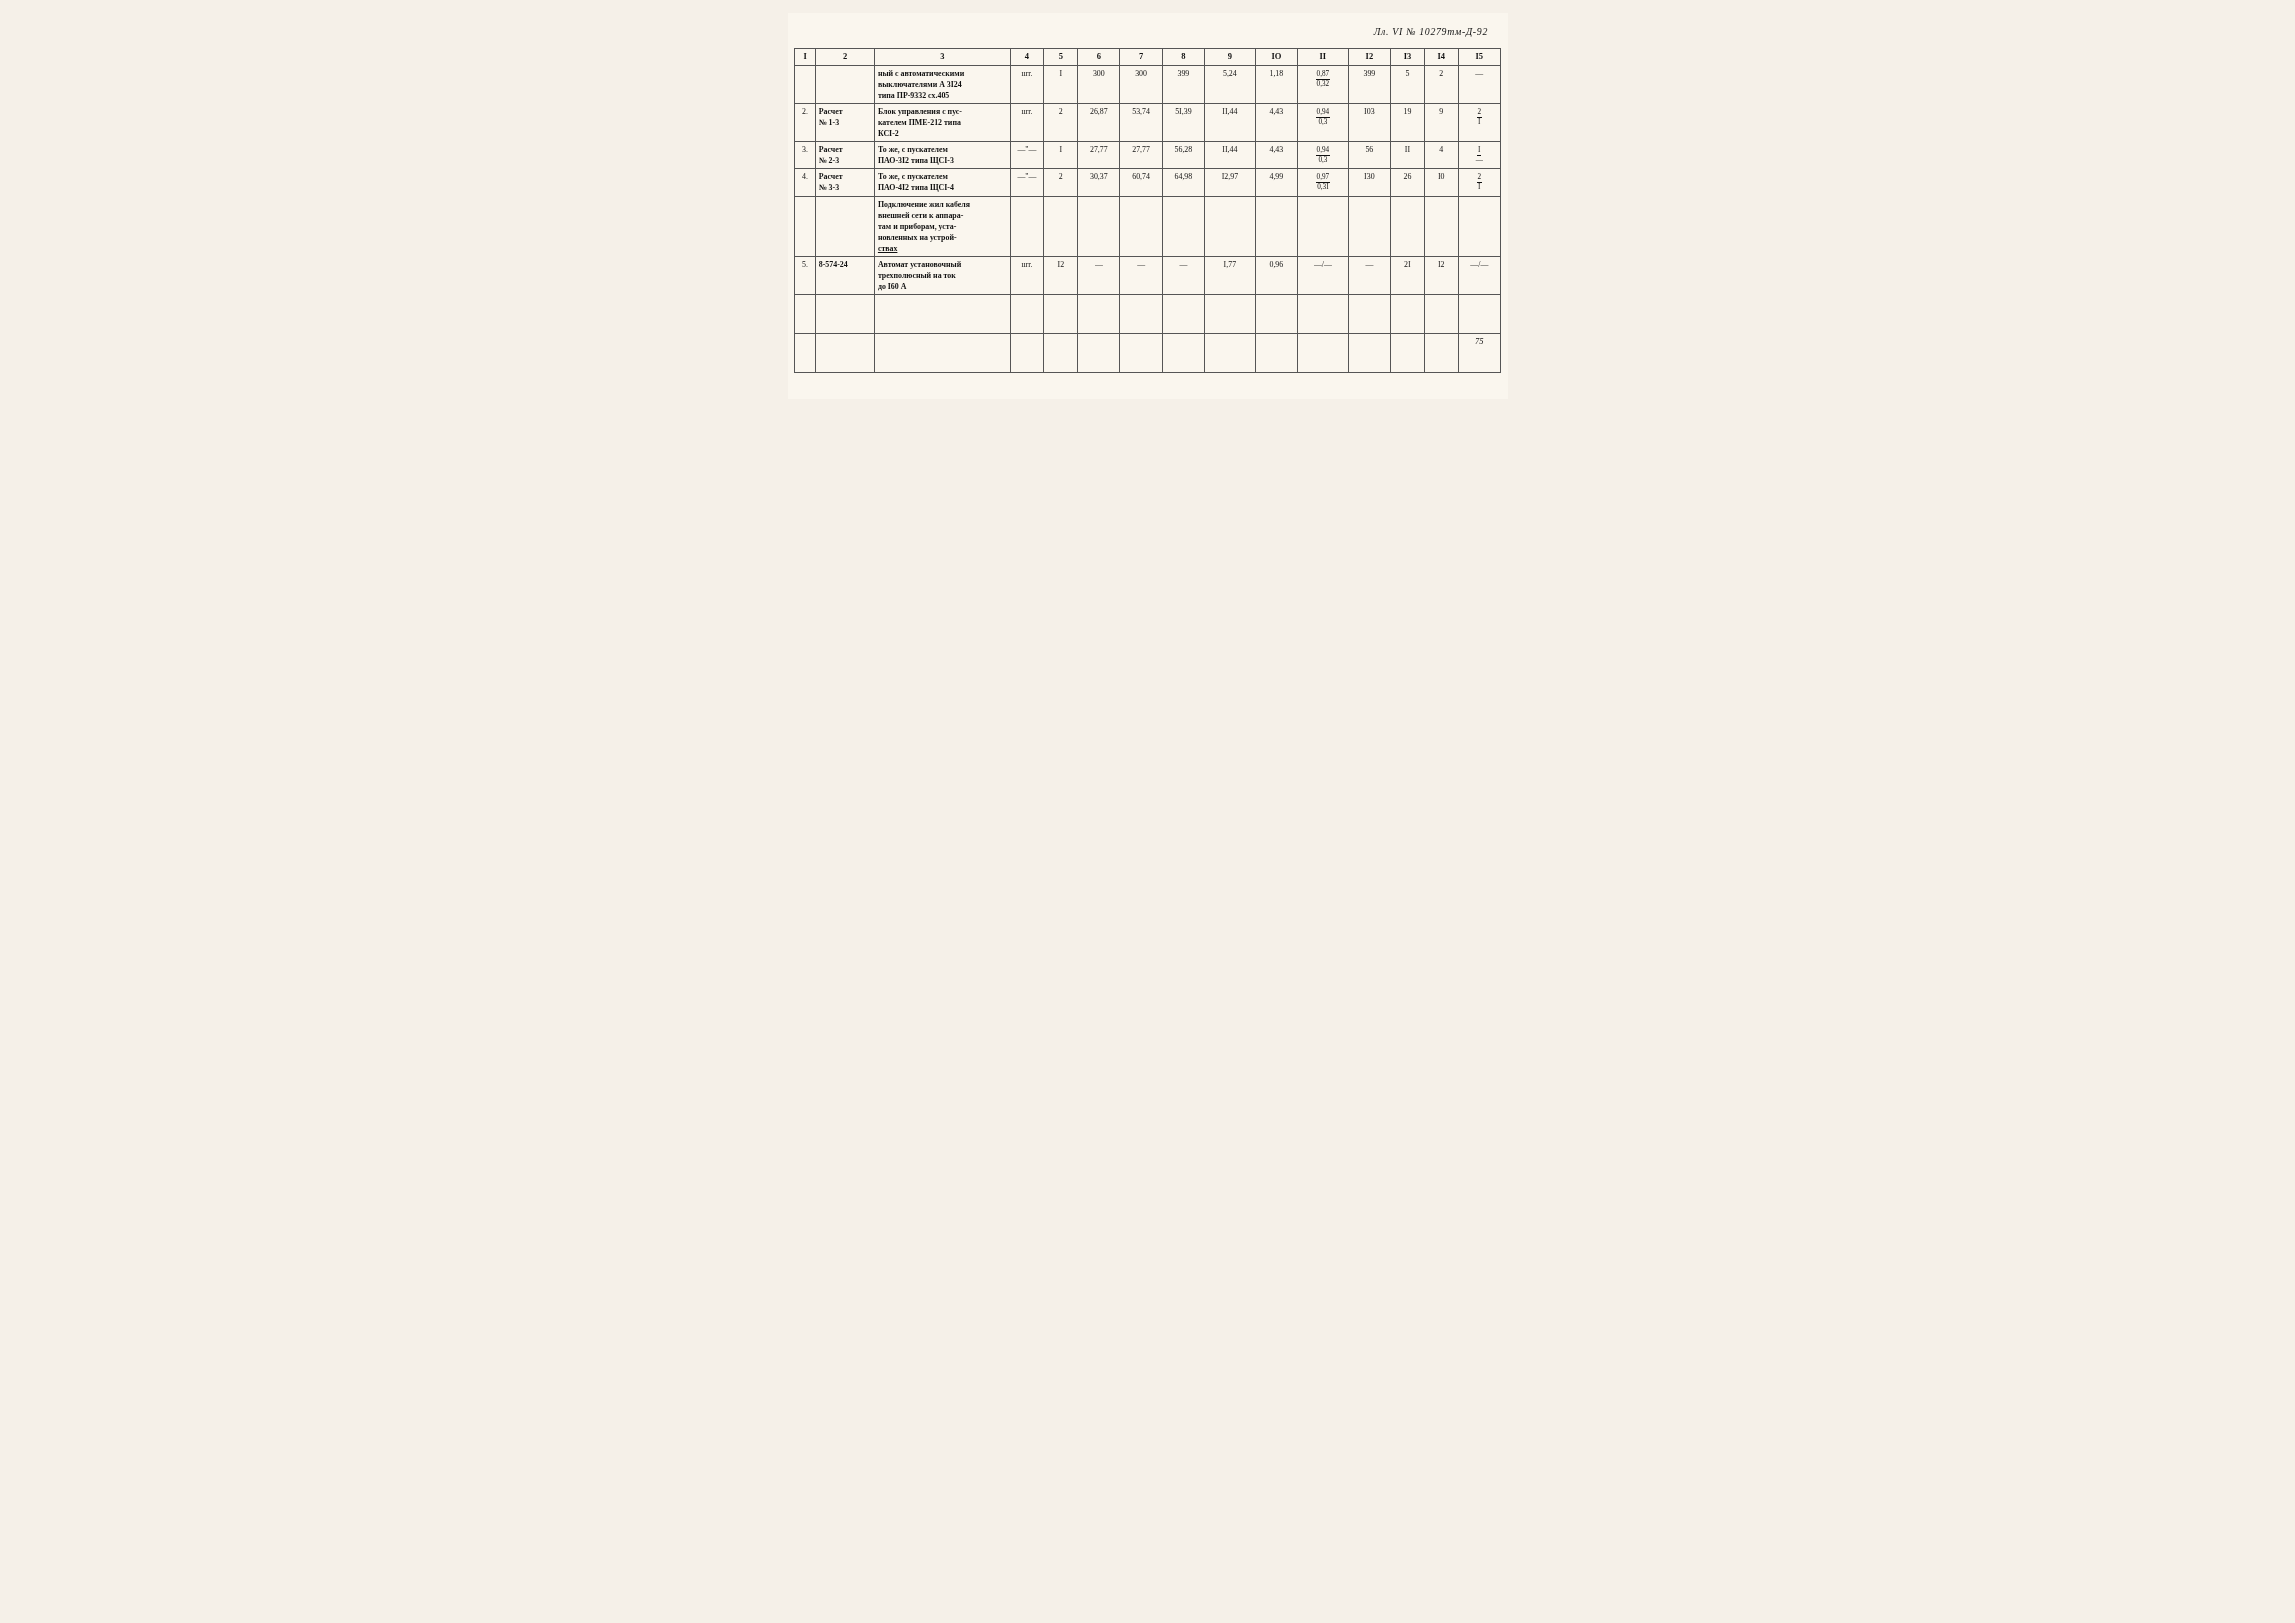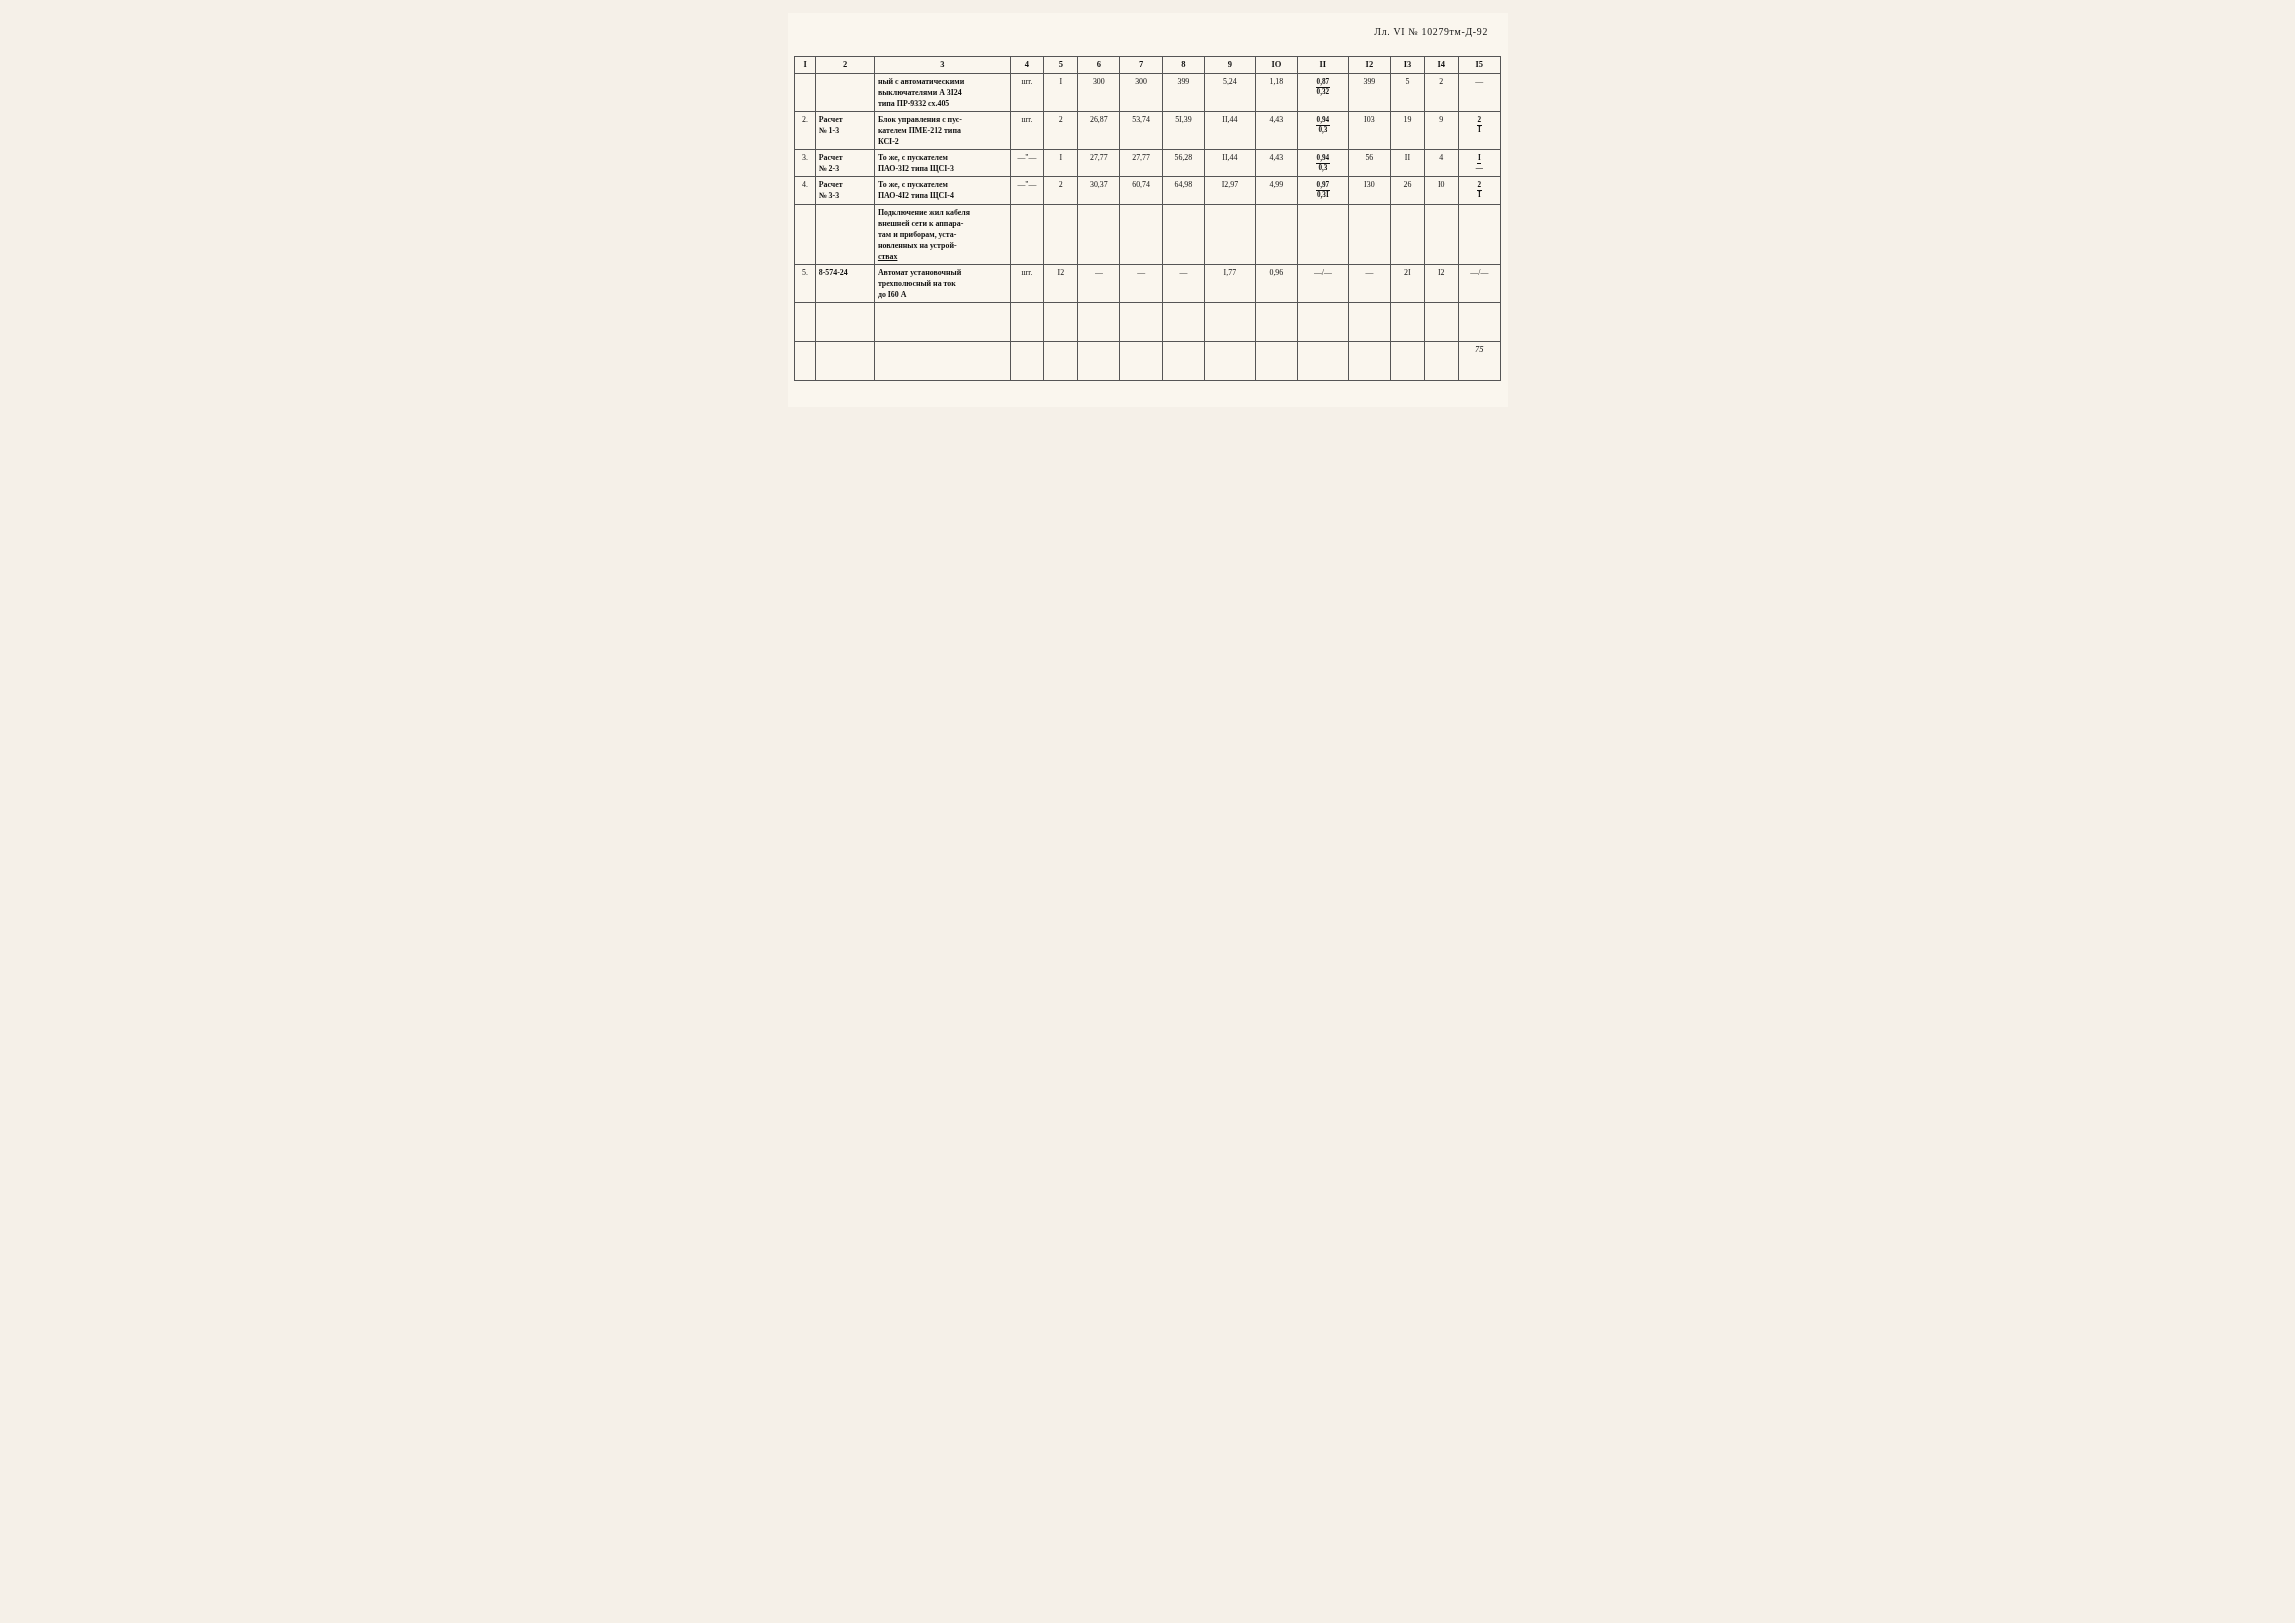--- a/index.html
+++ b/index.html
@@ -13,22 +13,23 @@
     .page {
       background: #faf6ee;
       width: 100%;
       max-width: 720px;
       margin: 0 auto;
       padding: 13px 6.5px 26px 6.5px;
       position: relative;
     }
     .header-stamp {
       text-align: right;
+      font-style: italic;
       font-size: 9.8px;
-      margin-bottom: 19px;
+      margin-bottom: 11px;
       padding-right: 13px;
       letter-spacing: 0.7px;
     }
     table {
       width: 100%;
       border-collapse: collapse;
       table-layout: fixed;
     }
     th, td {
       border: 0.7px solid #555;
@@ -60,21 +61,20 @@
       font-size: 8.5px;
       background: #faf6ee;
     }
     .text-left { text-align: left; font-weight: bold; }
     .fraction {
       display: inline-flex;
       flex-direction: column;
       align-items: center;
       font-size: 7.2px;
       line-height: 1.2;
-      font-weight: bold;
     }
     .fraction .num {
       border-bottom: 0.7px solid #111;
       padding: 0 0.7px;
     }
     .fraction .den {
       padding: 0 0.7px;
     }
     td.text-left {
       text-align: left;

